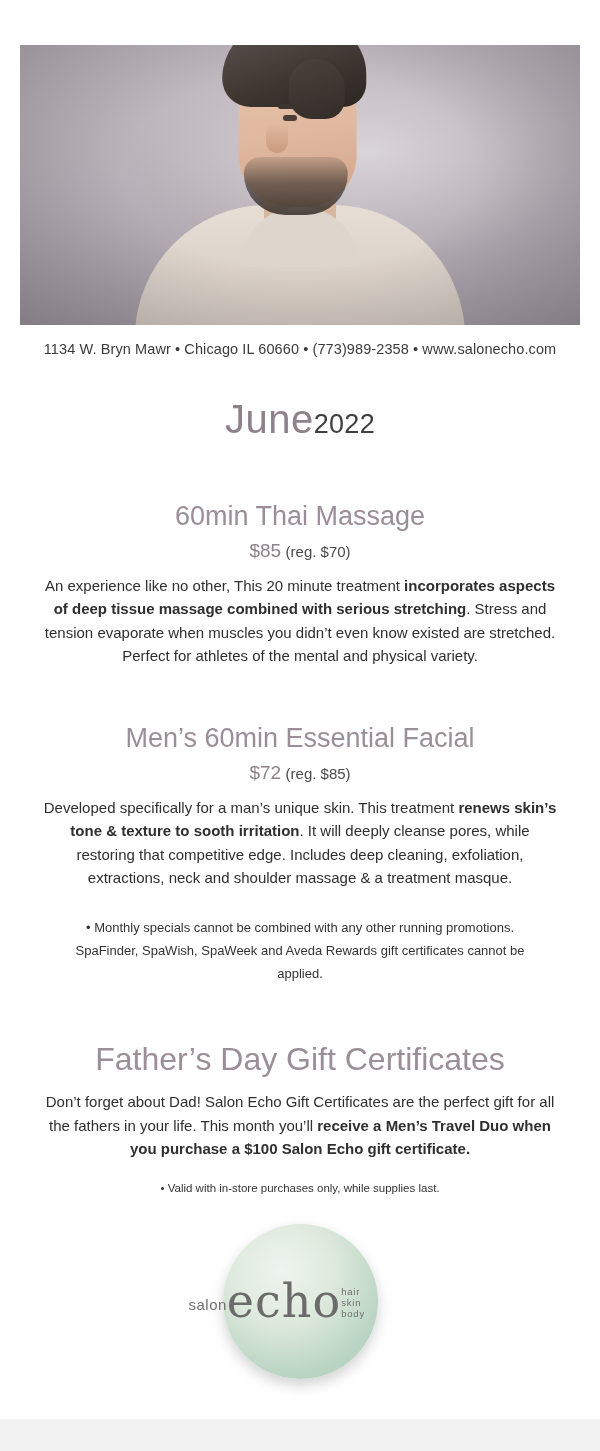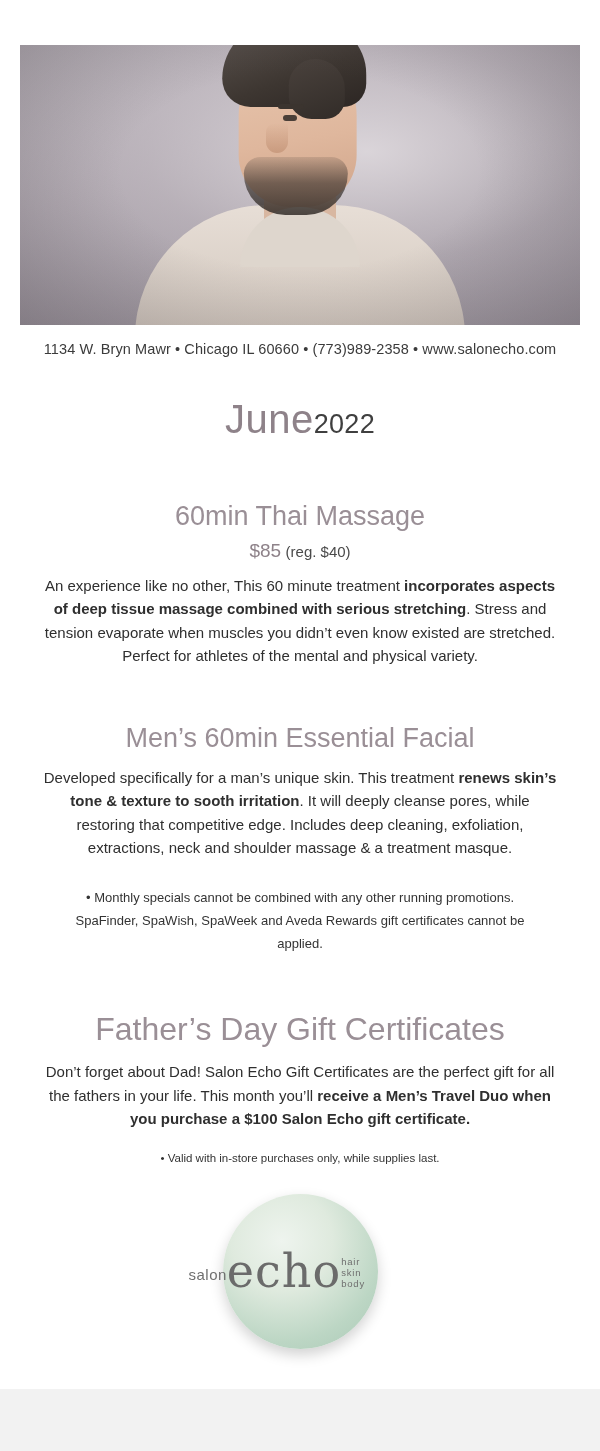--- a/index.html
+++ b/index.html
@@ -314,25 +314,29 @@
 
     <div class="month-line">
       <span class="month">June</span><span class="year">2022</span>
     </div>
 
     <div class="section">
 
       <div class="svc-title">60min Thai Massage</div>
       <div class="svc-price">
         <span class="amount">$85</span>
-        <span class="reg">(reg. $40)</span>
+        <span class="reg">(reg. $70)</span>
       </div>
-      <div class="svc-desc"><span>An experience like no other, This 60 minute treatment </span><b>incorporates aspects of deep tissue massage combined with serious stretching</b><span>. Stress and tension evaporate when muscles you didn’t even know existed are stretched. Perfect for athletes of the mental and physical variety.</span></div>
+      <div class="svc-desc"><span>An experience like no other, This 20 minute treatment </span><b>incorporates aspects of deep tissue massage combined with serious stretching</b><span>. Stress and tension evaporate when muscles you didn’t even know existed are stretched. Perfect for athletes of the mental and physical variety.</span></div>
 
       <div class="svc-title second">Men’s 60min Essential Facial</div>
+      <div class="svc-price">
+        <span class="amount">$72</span>
+        <span class="reg">(reg. $85)</span>
+      </div>
       <div class="svc-desc"><span>Developed specifically for a man’s unique skin. This treatment </span><b>renews skin’s tone &amp; texture to sooth irritation</b><span>. It will deeply cleanse pores, while restoring that competitive edge. Includes deep cleaning, exfoliation, extractions, neck and shoulder massage &amp; a treatment masque.</span></div>
 
       <div class="fineprint">• Monthly specials cannot be combined with any other running promotions. SpaFinder, SpaWish, SpaWeek and Aveda Rewards gift certificates cannot be applied.</div>
 
       <div class="gift-title">Father’s Day Gift Certificates</div>
       <div class="gift-desc"><span>Don’t forget about Dad! Salon Echo Gift Certificates are the perfect gift for all the fathers in your life. This month you’ll </span><b>receive a Men’s Travel Duo when you purchase a $100 Salon Echo gift certificate.</b></div>
       <div class="gift-fine">• Valid with in-store purchases only, while supplies last.</div>
 
       <div class="logo-wrap">
         <div class="logo">

